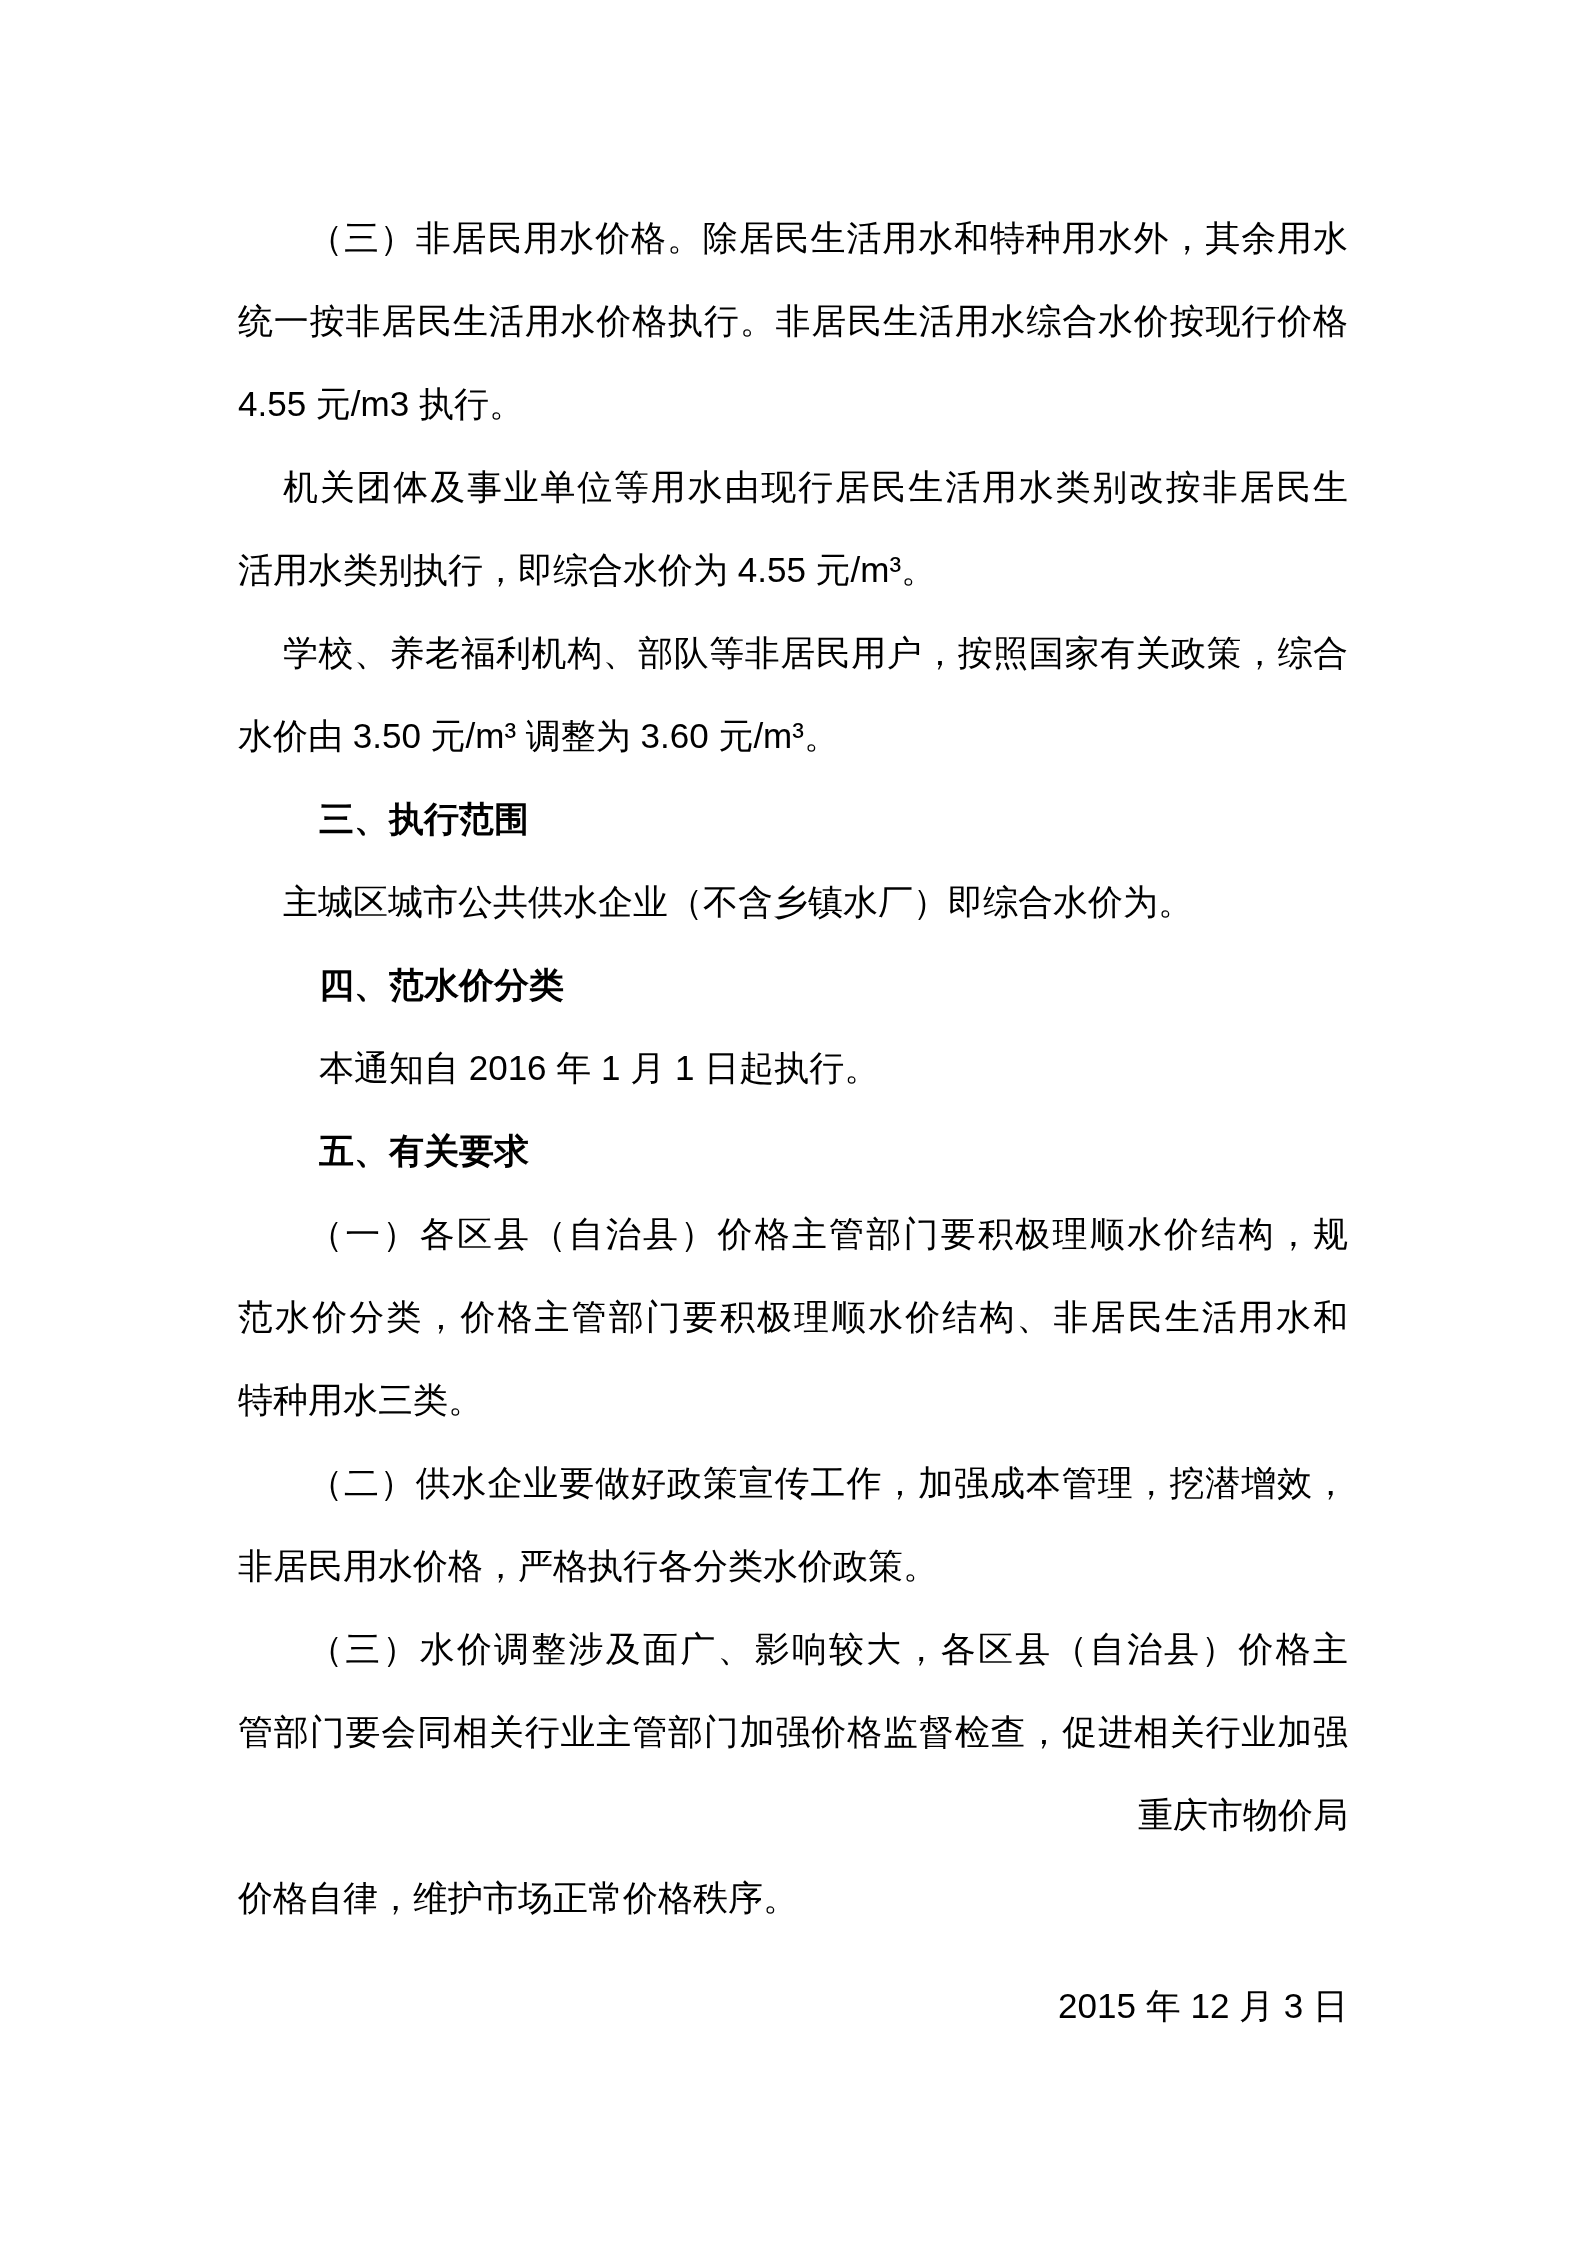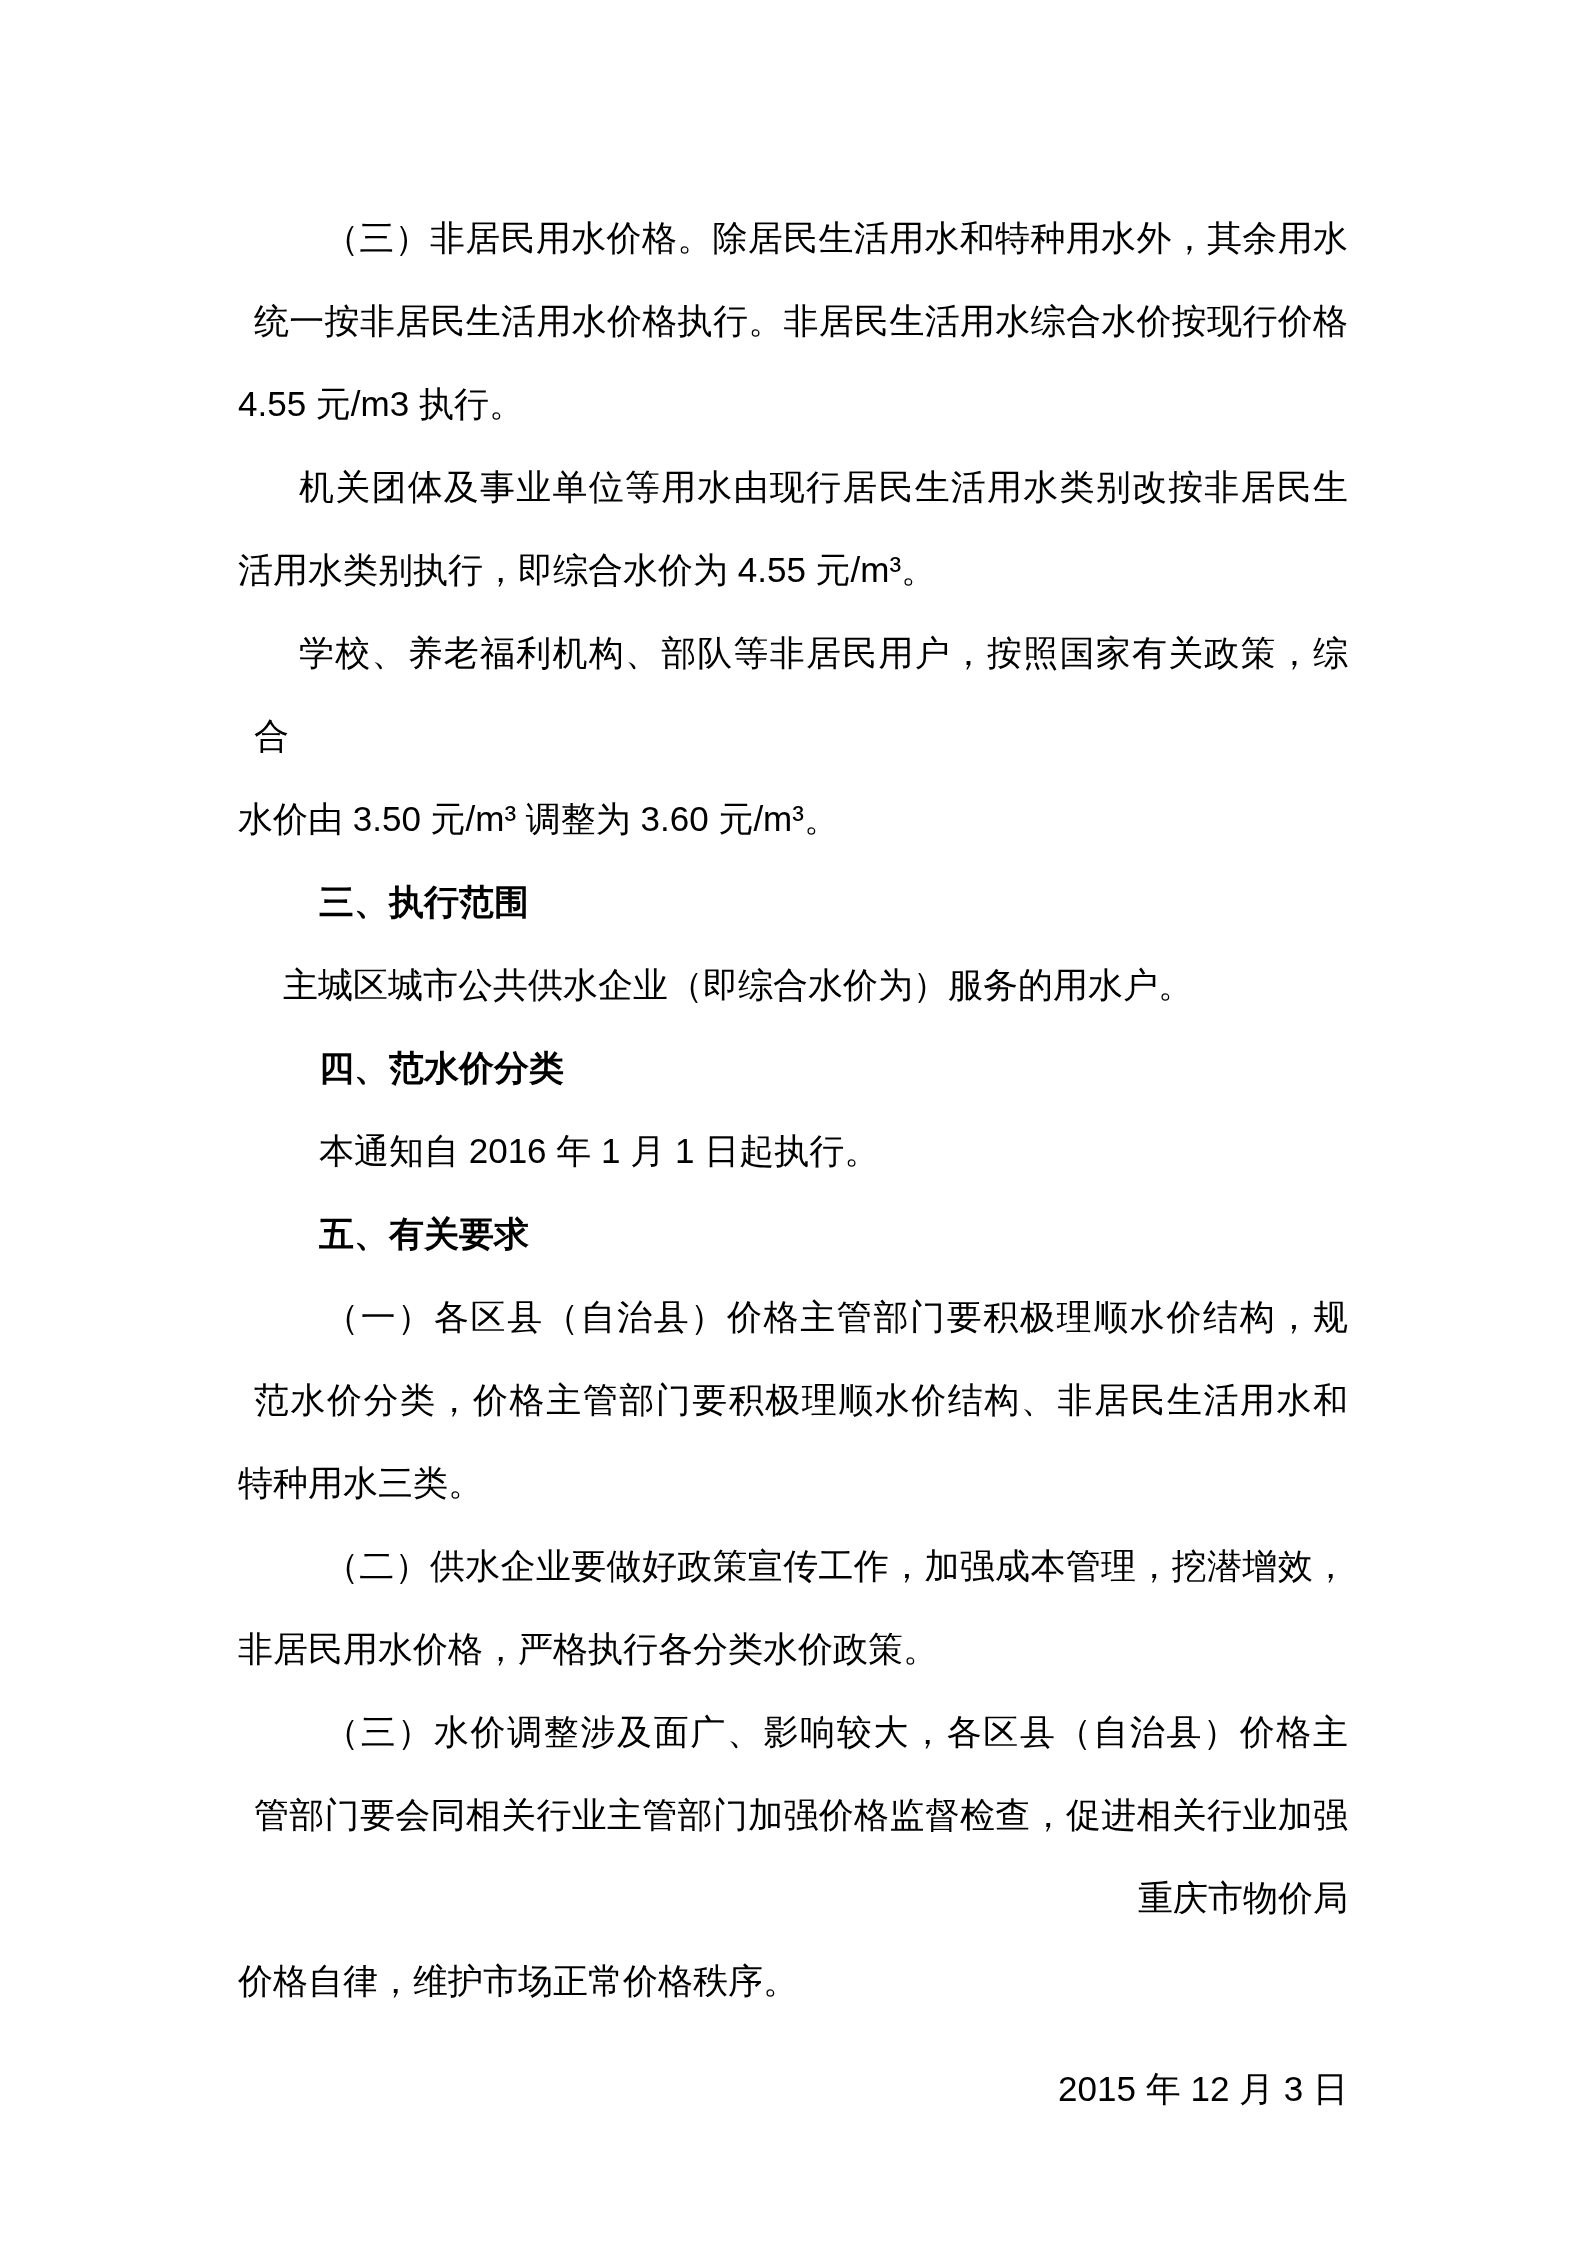--- a/index.html
+++ b/index.html
@@ -21,21 +21,20 @@
   .line {
     font-size: 35px;
     line-height: 83px;
     text-align: left;
     white-space: normal;
   }
   
   .j {
     text-align: justify;
     text-align-last: justify;
-    margin-left: 16px;
   }
   
   .i2p { text-indent: 70px; }
   
   .i2  { text-indent: 81px; }
   
   .i1  { text-indent: 45px; }
   .b   { font-weight: bold; }
   .r   { text-align: right; }
   .gap { margin-top: 25px; }
@@ -45,21 +44,21 @@
 
 <div class="page">
   <div class="line i2p j">（三）非居民用水价格。除居民生活用水和特种用水外，其余用水</div>
   <div class="line j">统一按非居民生活用水价格执行。非居民生活用水综合水价按现行价格</div>
   <div class="line">4.55 元/m3 执行。</div>
   <div class="line i1 j">机关团体及事业单位等用水由现行居民生活用水类别改按非居民生</div>
   <div class="line">活用水类别执行，即综合水价为 4.55 元/m³。</div>
   <div class="line i1 j">学校、养老福利机构、部队等非居民用户，按照国家有关政策，综合</div>
   <div class="line">水价由 3.50 元/m³ 调整为 3.60 元/m³。</div>
   <div class="line i2 b">三、执行范围</div>
-  <div class="line i1">主城区城市公共供水企业（即综合水价为）服务的用水户。</div>
+  <div class="line i1">主城区城市公共供水企业（不含乡镇水厂）即综合水价为。</div>
   <div class="line i2 b">四、范水价分类</div>
   <div class="line i2">本通知自 2016 年 1 月 1 日起执行。</div>
   <div class="line i2 b">五、有关要求</div>
   <div class="line i2p j">（一）各区县（自治县）价格主管部门要积极理顺水价结构，规</div>
   <div class="line j">范水价分类，价格主管部门要积极理顺水价结构、非居民生活用水和</div>
   <div class="line">特种用水三类。</div>
   <div class="line i2p j">（二）供水企业要做好政策宣传工作，加强成本管理，挖潜增效，</div>
   <div class="line">非居民用水价格，严格执行各分类水价政策。</div>
   <div class="line i2p j">（三）水价调整涉及面广、影响较大，各区县（自治县）价格主</div>
   <div class="line j">管部门要会同相关行业主管部门加强价格监督检查，促进相关行业加强</div>

